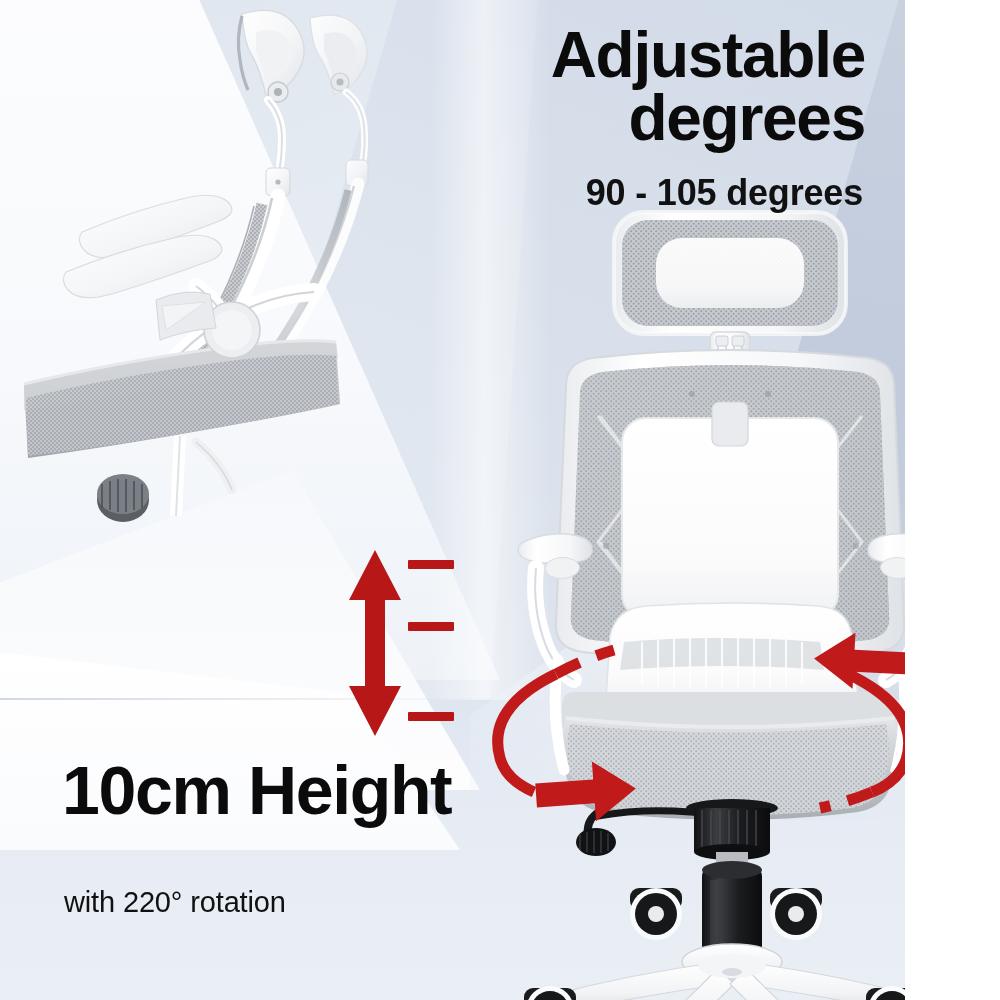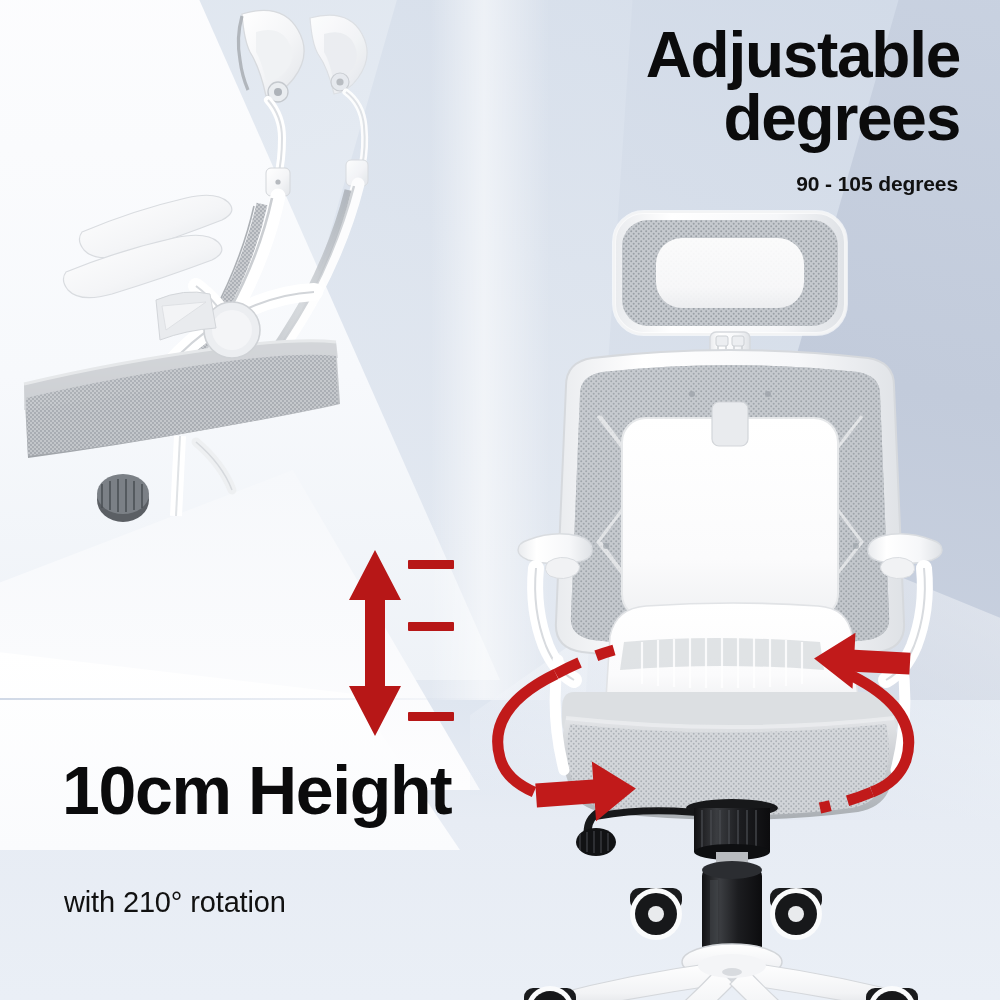--- a/index.html
+++ b/index.html
@@ -1,20 +1,20 @@
 <!DOCTYPE html>
 <html><head>
 <meta charset="utf-8">
 <style>
   html,body{margin:0;padding:0;background:#fff;}
   body{font-family:"Liberation Sans",sans-serif;}
 
   #stage{
     position:relative;
-    width:1000px;height:1000px;
+    width:905px;height:1000px;
     overflow:hidden;
     background:#d946ef;
   }
 
   
   .bg-layer{position:absolute;inset:0;}
   .bg-base{
     background:linear-gradient(160deg,#dfe6ef 0%,#e8edf4 35%,#eef2f7 60%,#f4f7fa 100%);
   }
   .poly{position:absolute;}
@@ -80,21 +80,21 @@
     color:#0b0b0c;
     font-weight:700;
     letter-spacing:-0.02em;
     line-height:.98;
     text-align:right;
   }
   #headline-top{right:40px;top:24px;font-size:64px;}
   #headline-top .l2{display:block;}
   #sub-top{
     position:absolute;right:42px;top:172px;
-    font-size:21px;font-weight:600;color:#111;text-align:right;
+    font-size:36px;font-weight:600;color:#111;text-align:right;
     letter-spacing:-0.005em;
     margin-left:12px;
   }
 
   #headline-bottom{
     position:absolute;left:62px;top:756px;
     font-size:68px;font-weight:700;color:#0b0b0c;
     line-height:1.0;letter-spacing:-0.02em;text-align:left;
   }
   #headline-bottom .l2{display:block;}
@@ -480,15 +480,15 @@
 
   <div class="headline" id="headline-top">
     <span>Adjustable</span>
     <span class="l2">degrees</span>
   </div>
   <div id="sub-top">90 - 105 degrees</div>
 
   <div id="headline-bottom">
     <span>10cm Height</span>
   </div>
-  <div id="sub-bottom">with 210° rotation</div>
+  <div id="sub-bottom">with 220° rotation</div>
 
 </div>
 
 </body></html>

